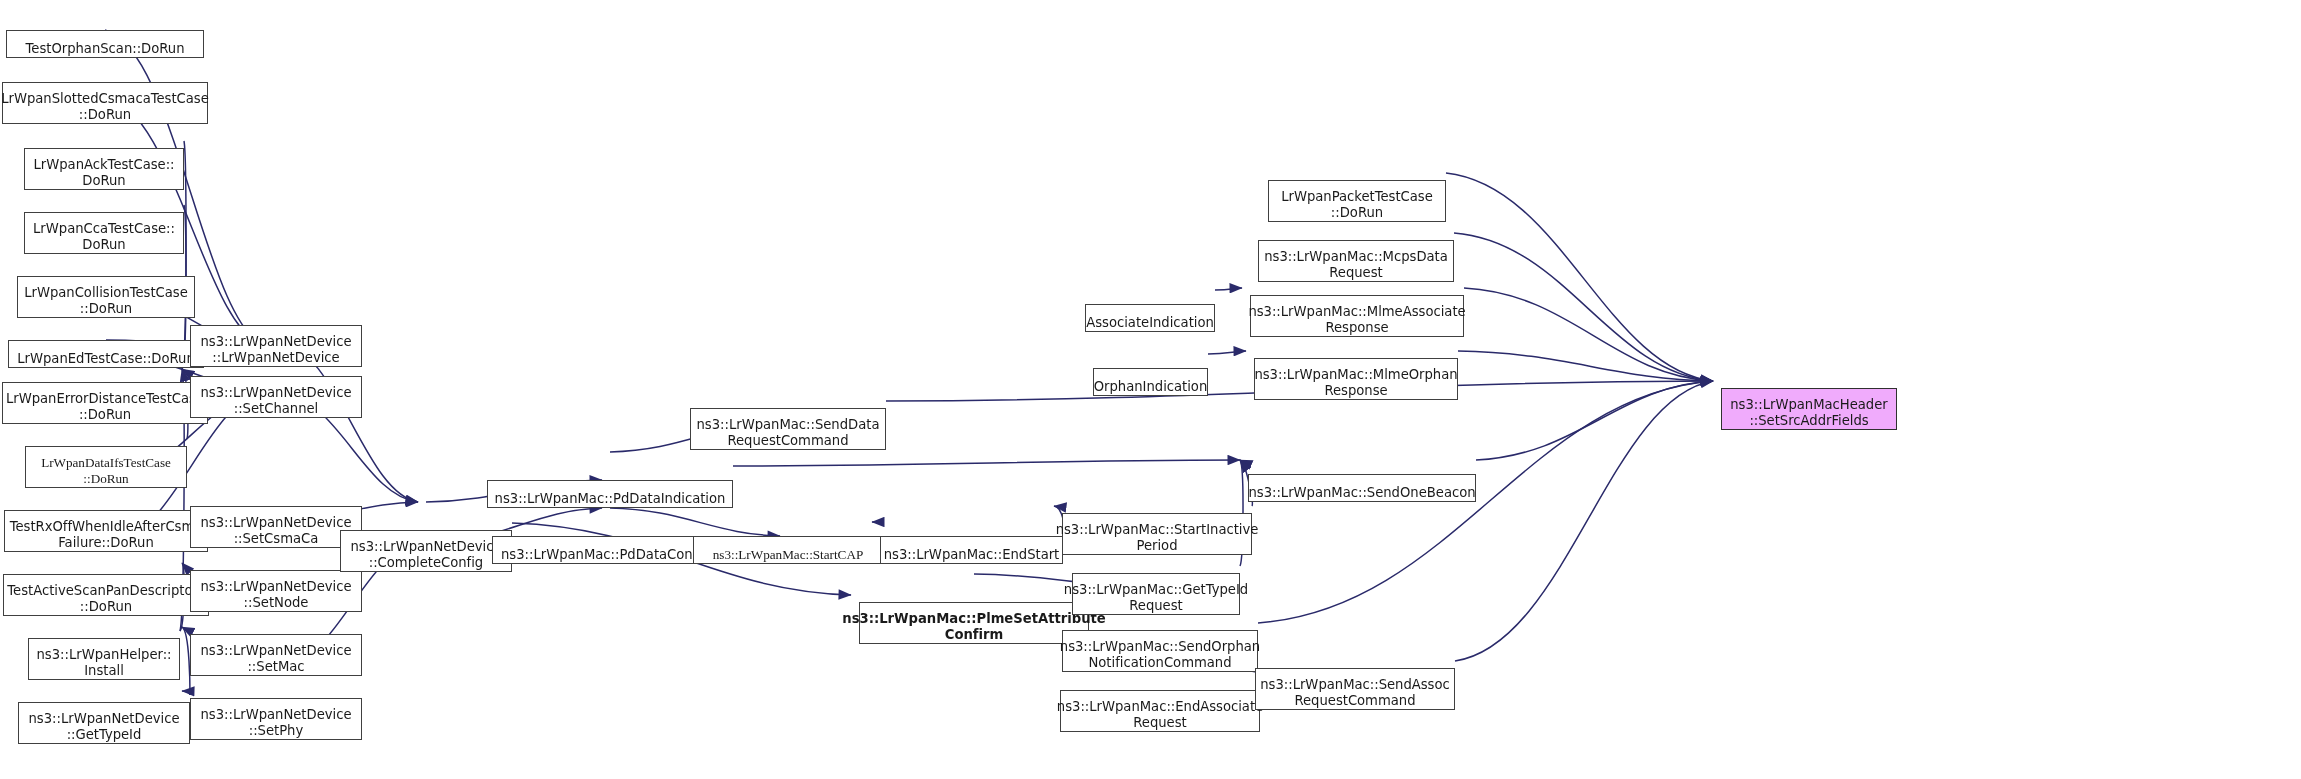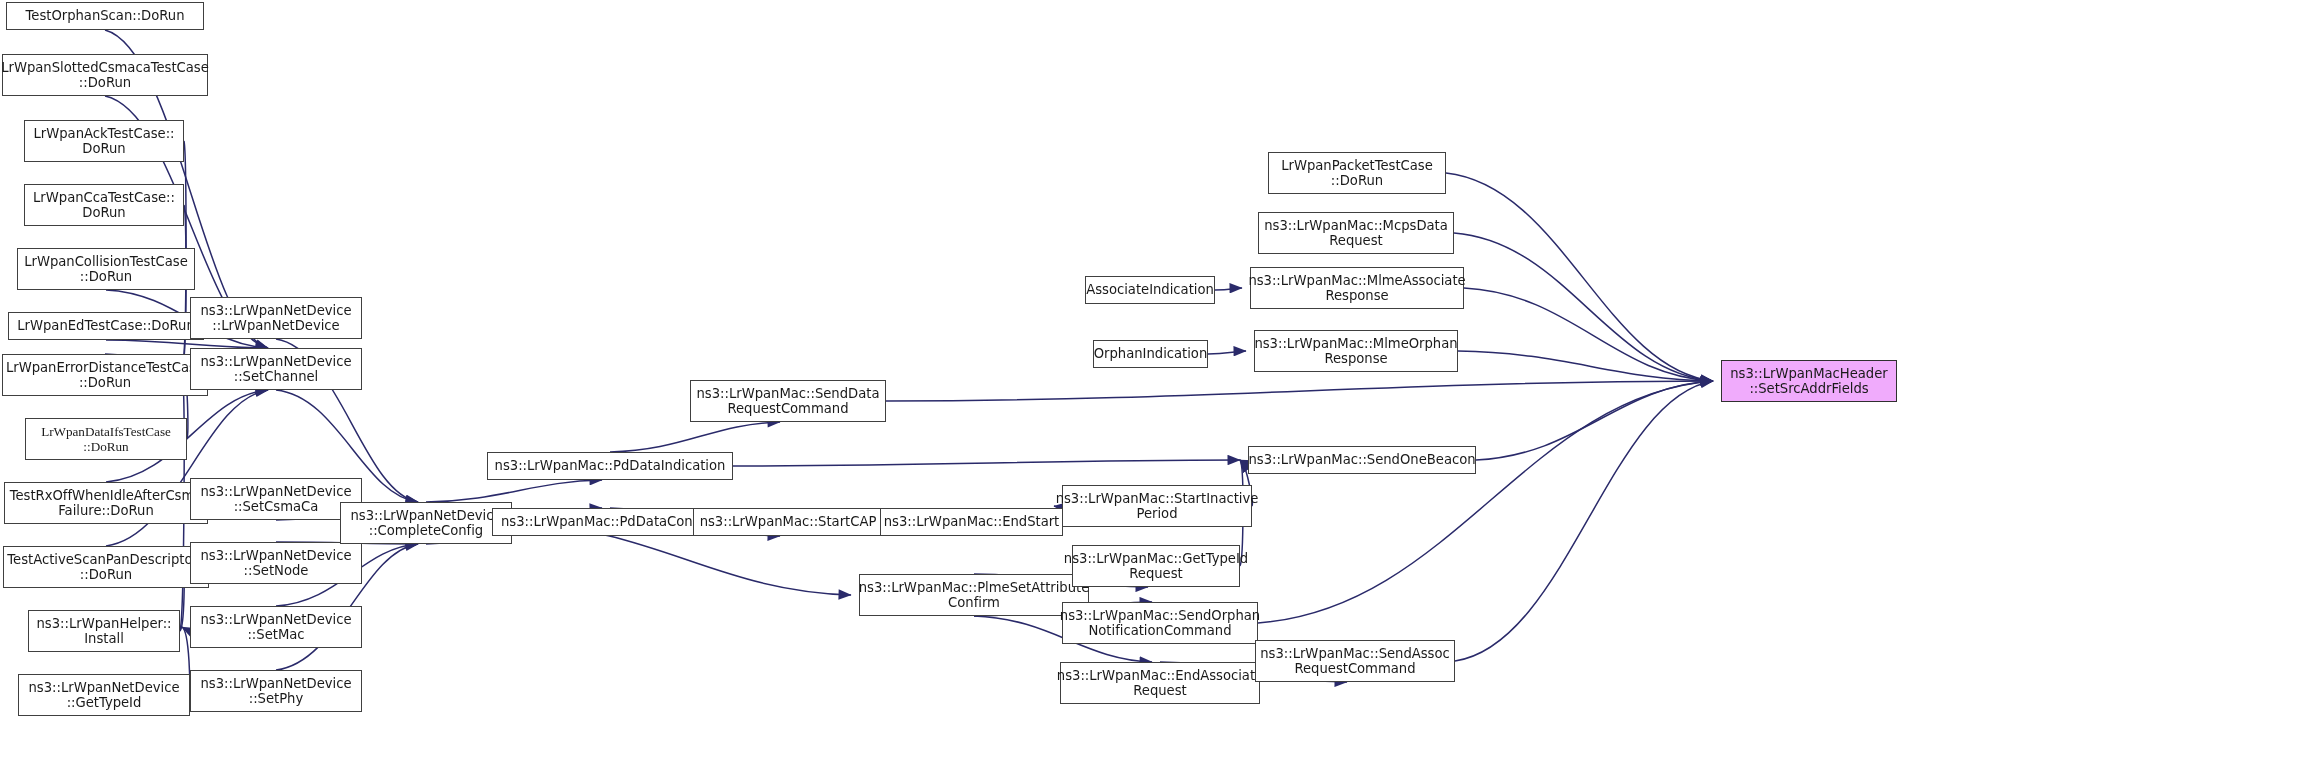--- a/index.html
+++ b/index.html
@@ -26,27 +26,28 @@
   }
   .node {
     position: absolute;
     box-sizing: border-box;
     border: 1.4px solid #404040;
     background: #ffffff;
     color: #1a1a1a;
     font-size: 13.2px;
     line-height: 15.5px;
     display: flex;
-    align-items: center;
+    align-items: flex-end;
     justify-content: center;
     text-align: center;
     padding: 1px 3px;
     white-space: pre-line;
     letter-spacing: -0.02px;
     z-index: 5;
+    margin-top: 28px;
   }
   .node.current {
     background: #f0abfc;
     border-color: #303030;
   }
 </style>
 </head>
 <body>
 
 <div id="canvas">
@@ -137,22 +138,22 @@
       <div class="node" style="left: 190px; top: 606px; width: 172px; height: 42px;"><span>ns3::LrWpanNetDevice
 ::SetMac</span></div>
       <div class="node" style="left: 190px; top: 670px; width: 172px; height: 42px;"><span>ns3::LrWpanNetDevice
 ::SetPhy</span></div>
       <div class="node" style="left: 340px; top: 502px; width: 172px; height: 42px;"><span>ns3::LrWpanNetDevice
 ::CompleteConfig</span></div>
       <div class="node" style="left: 487px; top: 452px; width: 246px; height: 28px;"><span>ns3::LrWpanMac::PdDataIndication</span></div>
       <div class="node" style="left: 492px; top: 508px; width: 236px; height: 28px;"><span>ns3::LrWpanMac::PdDataConfirm</span></div>
       <div class="node" style="left: 690px; top: 380px; width: 196px; height: 42px;"><span>ns3::LrWpanMac::SendData
 RequestCommand</span></div>
-      <div class="node" style="left: 693px; top: 508px; width: 190px; height: 28px;"><span>ns3::LrWpanMac::StartCAP</span></div>
-      <div class="node" style="left: 859px; top: 574px; width: 230px; height: 42px;"><span>ns3::LrWpanMac::PlmeSetAttribute
+      <div class="node" style="left: 693px; top: 508px; width: 190px; height: 28px; font-family: Liberation Serif, serif;"><span>ns3::LrWpanMac::StartCAP</span></div>
+      <div class="node" style="left: 859px; top: 574px; width: 230px; height: 42px; font-weight: bold;"><span>ns3::LrWpanMac::PlmeSetAttribute
 Confirm</span></div>
       <div class="node" style="left: 880px; top: 508px; width: 183px; height: 28px;"><span>ns3::LrWpanMac::EndStart</span></div>
       <div class="node" style="left: 1062px; top: 485px; width: 190px; height: 42px;"><span>ns3::LrWpanMac::StartInactive
 Period</span></div>
       <div class="node" style="left: 1072px; top: 545px; width: 168px; height: 42px;"><span>ns3::LrWpanMac::GetTypeId
 Request</span></div>
       <div class="node" style="left: 1062px; top: 602px; width: 196px; height: 42px;"><span>ns3::LrWpanMac::SendOrphan
 NotificationCommand</span></div>
       <div class="node" style="left: 1060px; top: 662px; width: 200px; height: 42px;"><span>ns3::LrWpanMac::EndAssociate
 Request</span></div>

